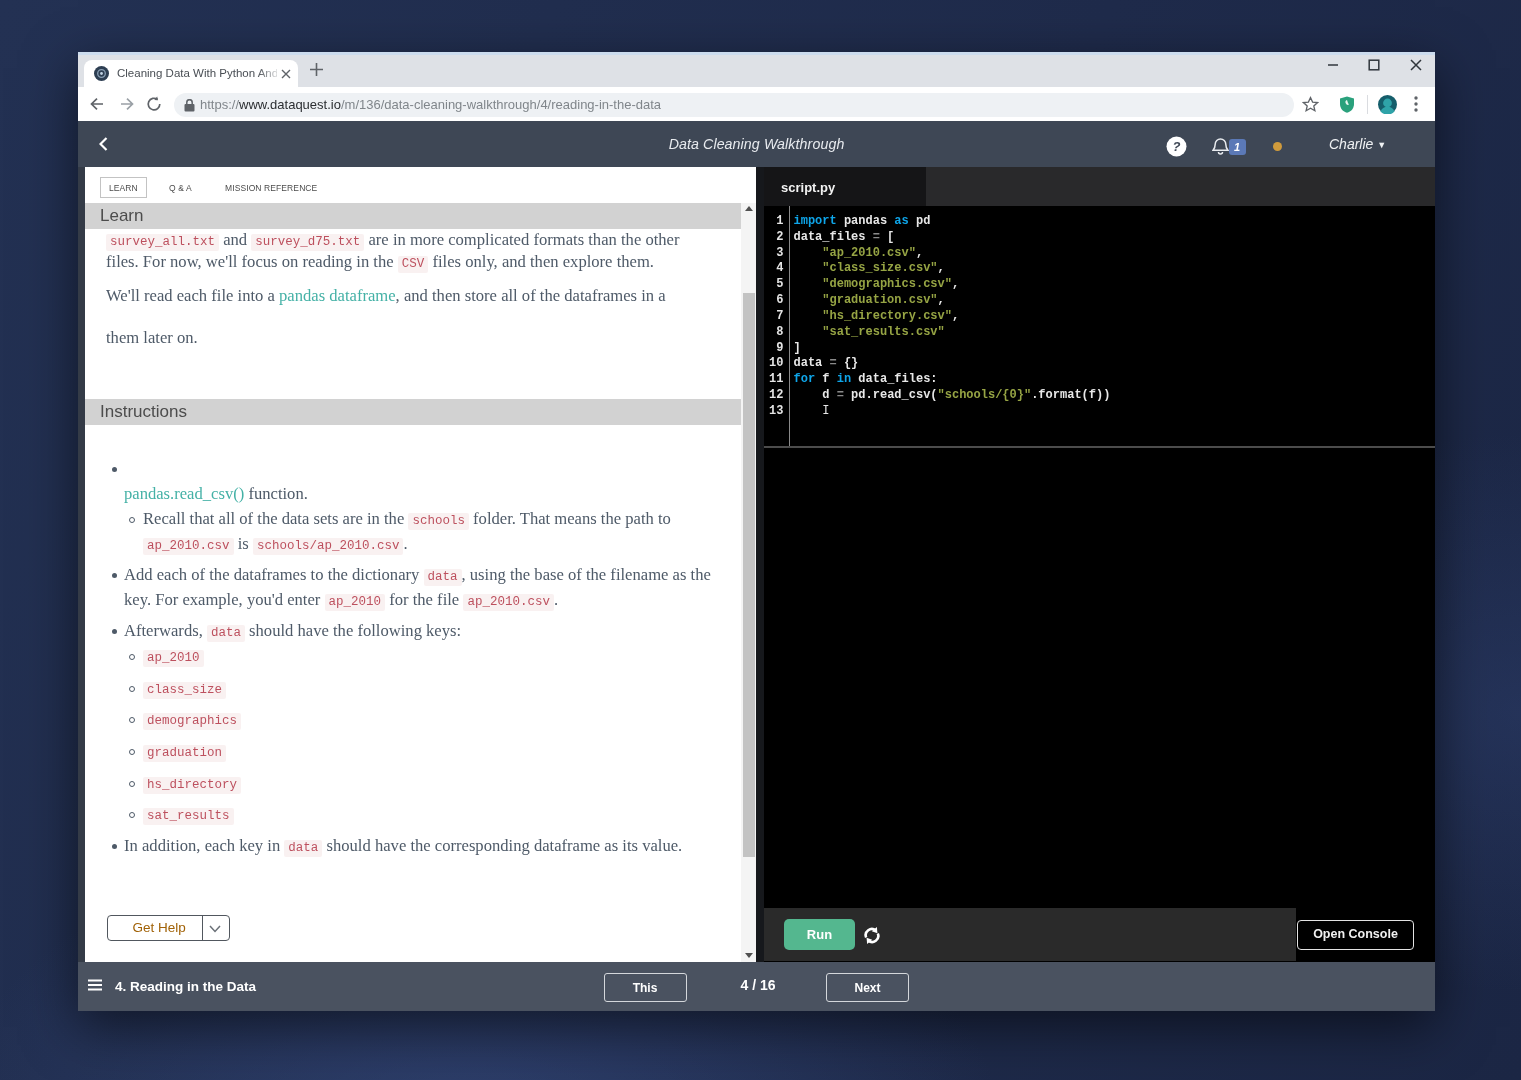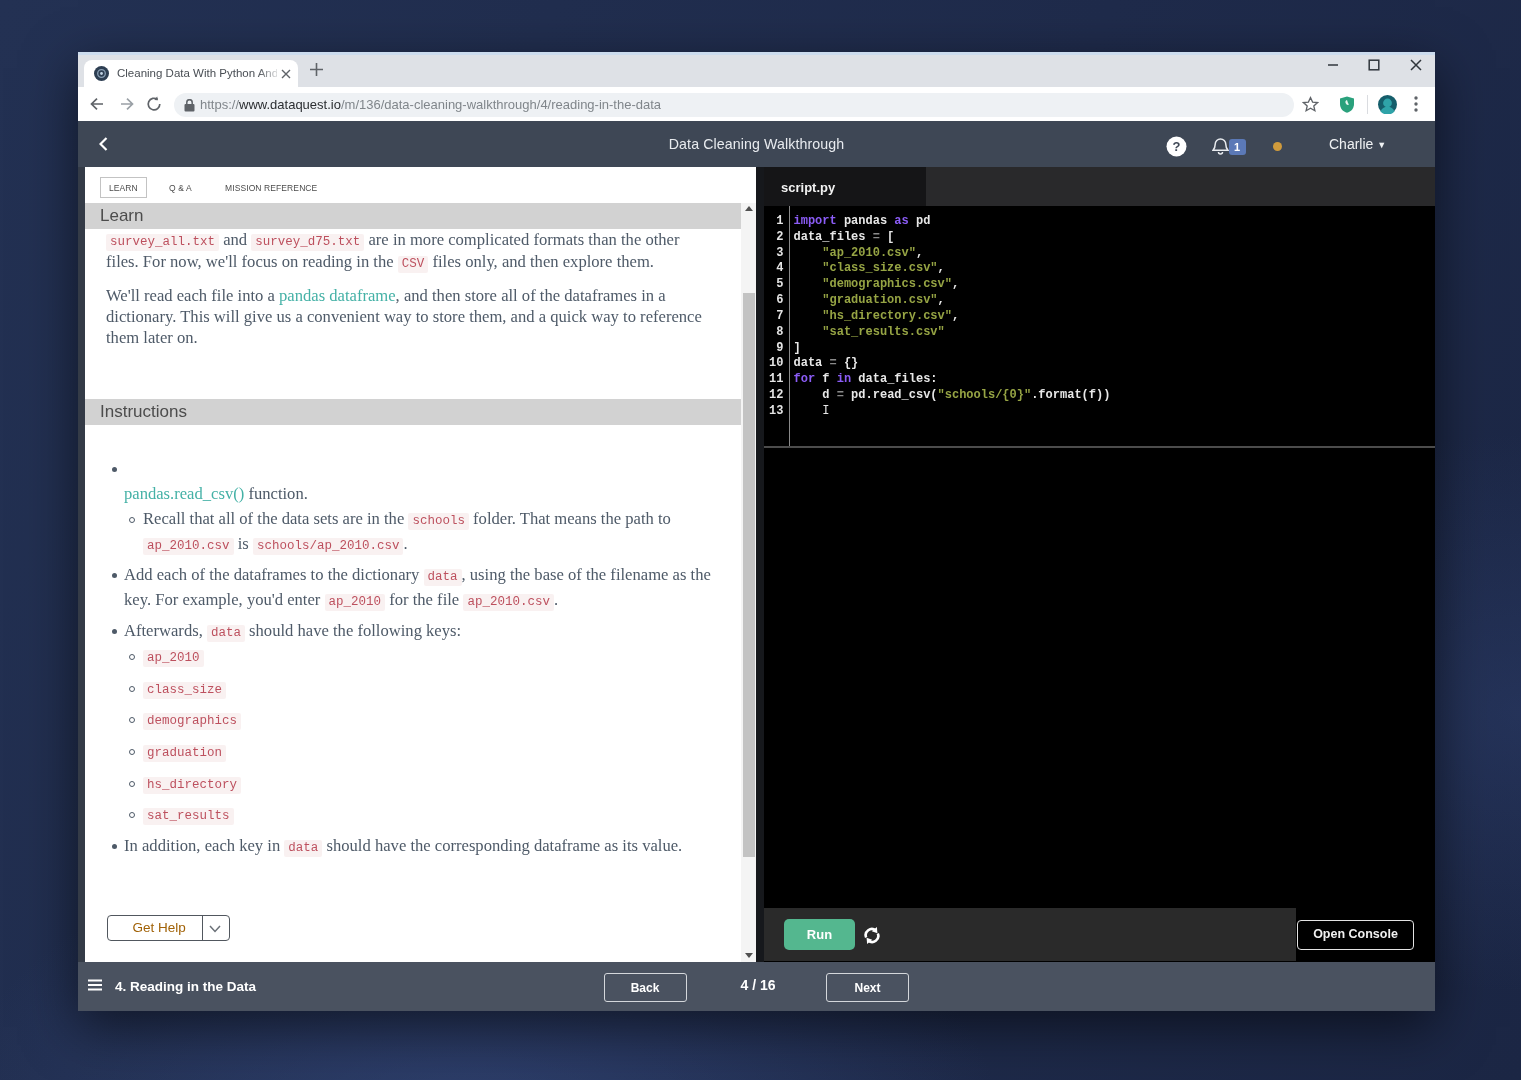--- a/index.html
+++ b/index.html
@@ -25,21 +25,21 @@
   #tabfade { position:absolute; left:173px; top:5px; width:32px; height:18px;
              background:linear-gradient(to right, rgba(255,255,255,0), #fff 80%); }
   
   #addr { position:absolute; left:0; top:35px; width:1357px; height:34px; background:#fff; }
   #pill { position:absolute; left:96px; top:6px; width:1120px; height:24px; background:#eef1f4;
           border-radius:12px; }
   #url { position:absolute; left:26px; top:4px; font-size:13px; color:#80868b; white-space:nowrap; }
   #url b { color:#2b2e31; font-weight:normal; }
   
   #page { position:absolute; left:0; top:69px; width:1357px; height:890px; background:#343b47; }
-  #hdr { position:absolute; left:0; top:0; width:1357px; height:46px; background:#3e4755; }
+  #hdr { position:absolute; left:0; top:0; width:1357px; height:46px; background:#3e4755;font-style:italic; }
   #hdr .title { position:absolute; left:0; top:0; width:1357px; height:46px; line-height:46px;
                 text-align:center; color:#e8ebef; font-size:14.2px; letter-spacing:.1px; }
   .charlie { position:absolute; left:1251px; top:0; height:46px; line-height:46px; color:#f0f2f4;
              font-size:14px; }
   
   #left { position:absolute; left:7px; top:46px; width:671px; height:795px; background:#fff;
           font-family:"Liberation Serif", serif; }
   .ltab { position:absolute; font-family:"Liberation Sans", sans-serif; font-size:8.5px;
           letter-spacing:0.1px; color:#4c4c4c; }
   #learnbox { position:absolute; left:15px; top:10px; width:46.5px; height:21px;
@@ -65,21 +65,21 @@
   #etabbar { position:absolute; left:0; top:0; width:671px; height:39px; background:#29292b; }
   #etab { position:absolute; left:0; top:0; width:162px; height:39px; background:#151517;
           color:#f2f2f2; font-size:13px; font-weight:bold; }
   #etab span { position:absolute; left:17px; top:13px; }
   #codes { position:absolute; left:0; top:39px; width:671px; height:240px; background:#000;
            font-family:"Liberation Mono", monospace; font-size:12px; font-weight:bold;
            line-height:15.83px; }
   #gutline { position:absolute; left:24.5px; top:0; width:1px; height:240px; background:#8a8a8a; }
   #nums { position:absolute; left:0; top:8px; width:19.5px; text-align:right; color:#e4e4e4; }
   #code { position:absolute; left:29.5px; top:8px; color:#e8e8e8; white-space:pre; }
-  .kw { color:#8b5cf6; }
+  .kw { color:#0ea5e9; }
   .st { color:#96a444; }
   .eq { color:#8a8a8a; }
   #ediv { position:absolute; left:0; top:279px; width:671px; height:2px; background:#4c4c4c; }
   #ebar { position:absolute; left:0; top:741px; width:532px; height:53px; background:#2a2a2a; }
   #runbtn { position:absolute; left:20px; top:11px; width:71px; height:31px; background:#54b78f;
             border-radius:5px; color:#fff; font-size:13px; font-weight:bold; text-align:center;
             line-height:31px; }
   #console { position:absolute; left:533px; top:12px; width:117px; height:29.5px;
              border:1.5px solid #e4e4e4; border-radius:4px; color:#f0f0f0; font-size:12.5px;
              font-weight:bold; text-align:center; line-height:27px; }
@@ -189,21 +189,20 @@
       <div class="ltab" style="left:24px;top:16px;">LEARN</div>
       <div class="ltab" style="left:84px;top:16px;">Q &amp; A</div>
       <div class="ltab" style="left:140px;top:16px;">MISSION REFERENCE</div>
       <div class="gbar" style="top:36px;">
           <span>Learn</span>
         </div>
 
       <div class="line" style="left:21px;top:63px;text-align:center;"><code>survey_all.txt</code> and <code>survey_d75.txt</code> are in more complicated formats than the other</div>
       <div class="line" style="left:21px;top:119px;">We'll read each file into a <span class="lnk">pandas dataframe</span>, and then store all of the dataframes in a</div>
       <div class="line" style="left:21px;top:85px;">files. For now, we'll focus on reading in the <code>CSV</code> files only, and then explore them.</div>
-      <div class="line" style="left:21px;top:140px;">dictionary. This will give us a convenient way to store them, and a quick way to reference</div>
       <div class="line" style="left:21px;top:161px;">them later on.</div>
       <div class="gbar" style="top:232px;">
           <span>Instructions</span>
         </div>
 
       <div class="bullet" style="left:27px;top:300px;"></div>
       <div class="line" style="left:39px;top:317px;"><span class="lnk">pandas.read_csv()</span> function.</div>
       <div class="circ" style="left:44px;top:350px;"></div>
       <div class="line" style="left:58px;top:342px;">Recall that all of the data sets are in the <code>schools</code> folder. That means the path to</div>
       <div class="line" style="left:58px;top:367px;"><code>ap_2010.csv</code> is <code>schools/ap_2010.csv</code>.</div>
@@ -274,18 +273,18 @@
           <path d="M3.1 17 L2.6 10.7 L8.2 12.7 Z" fill="#fff"></path>
         </svg>
         <div id="console">Open Console</div>
       </div>
     </div>
     <div id="bnav">
       <svg class="abs" style="left:10px;top:17px" width="14" height="12" viewBox="0 0 14 12">
         <path d="M0 1.5 H14 M0 6 H14 M0 10.5 H14" stroke="#fff" stroke-width="2"></path>
       </svg>
       <div class="abs" style="left:37px;top:17px;font-size:13.5px;font-weight:bold;">4. Reading in the Data</div>
-      <div class="navbtn" style="left:525.5px;">Back</div>
+      <div class="navbtn" style="left:525.5px;">This</div>
       <div class="abs" style="left:640px;top:15px;width:80px;text-align:center;font-size:14px;font-weight:bold;">4 / 16</div>
       <div class="navbtn" style="left:748px;">Next</div>
     </div>
   </div>
 </div>
 
 </body></html>

